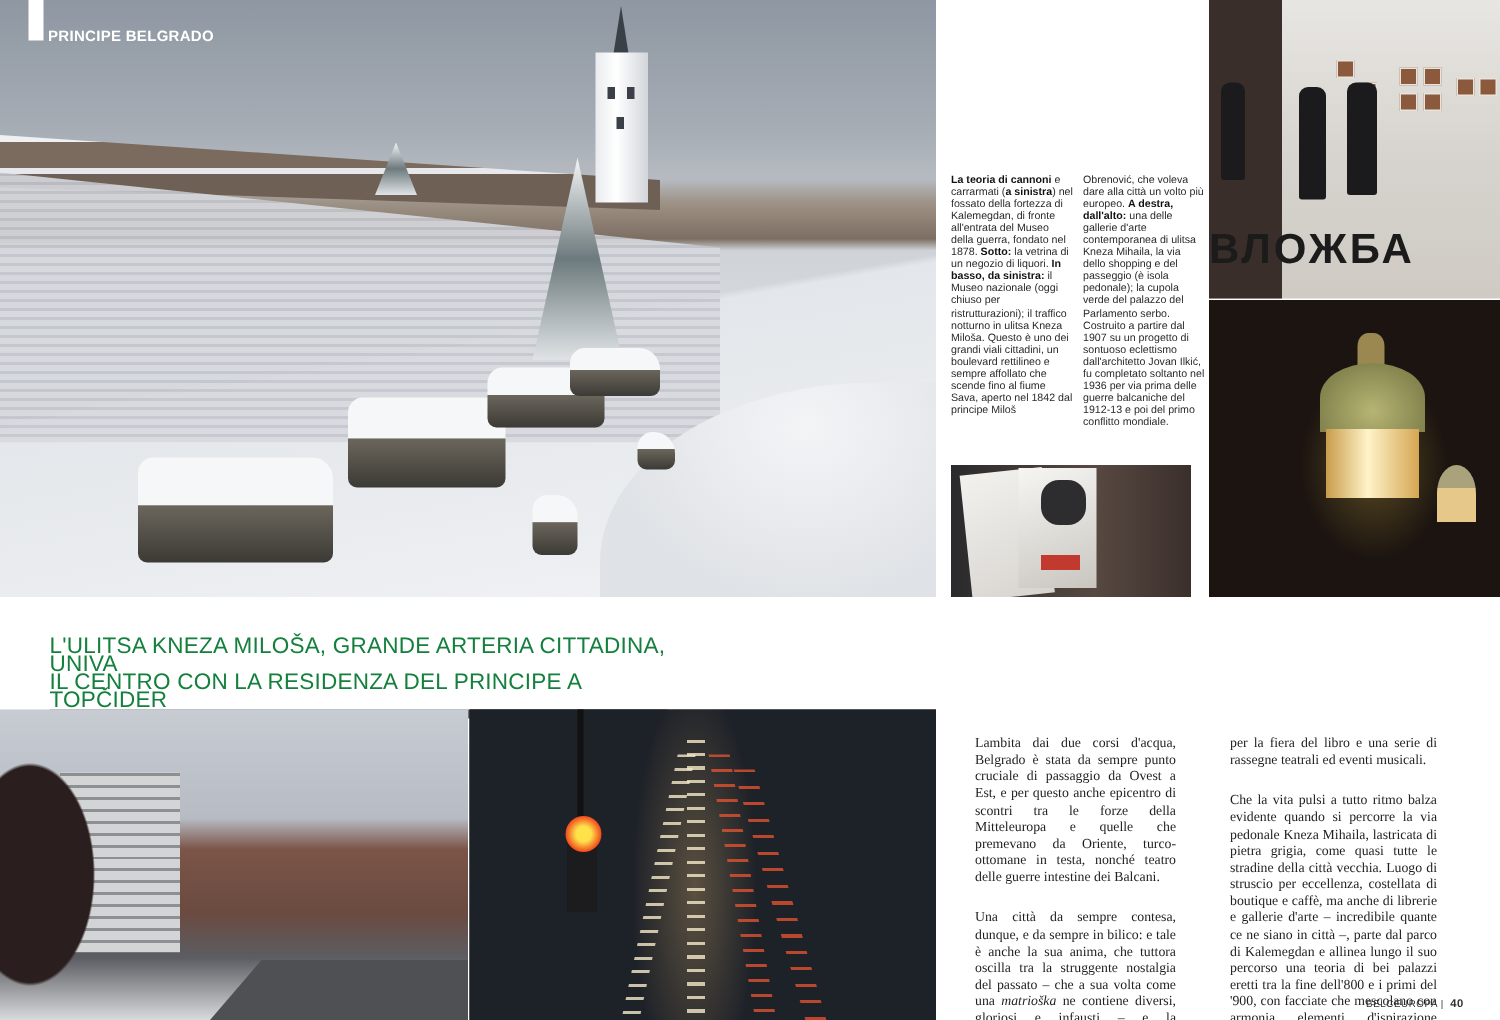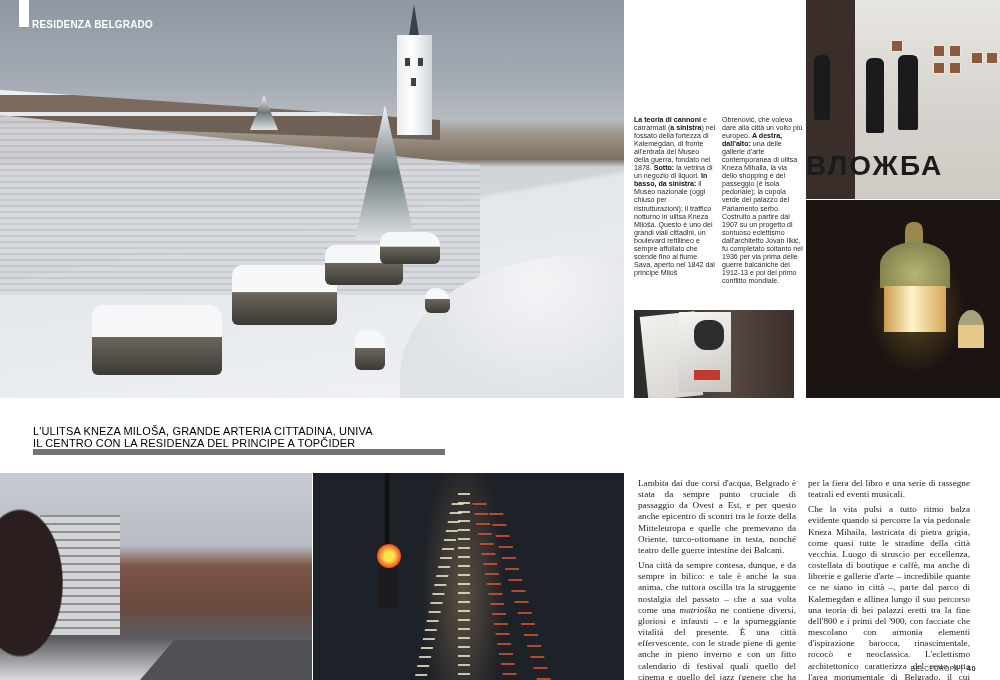--- a/index.html
+++ b/index.html
@@ -77,21 +77,21 @@
   #caption {
     position: absolute; left: 634px; top: 116px; width: 166px;
     display: grid; grid-template-columns: 82px 82px; column-gap: 6px;
     font-size: 7.1px; line-height: 8.05px; color: #2a2a2a;
   }
   #caption b { font-weight: bold; color: #111; }
 
   
   #pullquote {
     position: absolute; left: 33px; top: 425px; width: 412px;
-    color: #000000; font-size: 11px; line-height: 12px; letter-spacing: 0.15px;
+    color: #15803d; font-size: 15px; line-height: 12px; letter-spacing: 0.15px;
     text-transform: uppercase;
   }
   #pullquote div { border-bottom: 6px solid #737373; }
   #pullquote div:first-child { border-bottom: none; }
 
   
   #photo-street {
     left: 0; top: 473px; width: 312px; height: 207px;
     background: linear-gradient(180deg, #c7ccd3 0%, #b7bcc4 35%, #7b5548 45%, #6b4a40 65%, #5c5d62 80%, #d8dadd 100%);
   }
@@ -109,21 +109,21 @@
   .pole { position: absolute; left: 385px; top: 473px; width: 4px; height: 75px; background: #111; }
 
   
   .body-col {
     position: absolute; top: 474px; width: 166px;
     font-family: "Liberation Serif", serif; font-size: 9.2px; line-height: 11.15px; color: #1e1e1e;
     text-align: justify; hyphens: auto;
   }
   #col-left { left: 634px; }
   #col-right { left: 804px; width: 170px; }
-  .body-col p { margin: 4px; }
+  .body-col p { margin: 16px; }
   .endmark { float: right; font-size: 8px; letter-spacing: -2px; }
 
   
   #footer {
     position: absolute; right: 24px; top: 664px; font-size: 6.5px; color: #333; letter-spacing: 0.4px;
   }
   #footer .page-num { font-weight: bold; font-size: 7.5px; margin-left: 2px; }
 </style>
 </head>
 <body>
@@ -142,21 +142,21 @@
   <div class="tank" style="left:92px;top:305px;width:130px;height:70px;"></div>
   <div class="tank" style="left:232px;top:265px;width:105px;height:60px;"></div>
   <div class="tank" style="left:325px;top:245px;width:78px;height:40px;"></div>
   <div class="tank" style="left:380px;top:232px;width:60px;height:32px;"></div>
   <div class="tank" style="left:355px;top:330px;width:30px;height:40px;"></div>
   <div class="tank" style="left:425px;top:288px;width:25px;height:25px;"></div>
 </div>
 
 <div id="section-bar"></div>
 <div id="section-label">
-  <span>RESIDENZA</span>
+  <span>PRINCIPE</span>
   <span class="light">BELGRADO</span>
 </div>
 
 <div id="caption">
   <div>
     <b>La teoria di cannoni</b><span> e carrarmati (</span><b>a sinistra</b><span>) nel fossato della fortezza di Kalemegdan, di fronte all'entrata del Museo della guerra, fondato nel 1878. </span><b>Sotto:</b><span> la vetrina di un negozio di liquori. </span><b>In basso, da sinistra:</b><span> il Museo nazionale (oggi chiuso per ristrutturazioni); il traffico notturno in ulitsa Kneza Miloša. Questo è uno dei grandi viali cittadini, un boulevard rettilineo e sempre affollato che scende fino al fiume Sava, aperto nel 1842 dal principe Miloš</span>
   </div>
   <div>
     <span>Obrenović, che voleva dare alla città un volto più europeo. </span><b>A destra, dall'alto:</b><span> una delle gallerie d'arte contemporanea di ulitsa Kneza Mihaila, la via dello shopping e del passeggio (è isola pedonale); la cupola verde del palazzo del Parlamento serbo. Costruito a partire dal 1907 su un progetto di sontuoso eclettismo dall'architetto Jovan Ilkić, fu completato soltanto nel 1936 per via prima delle guerre balcaniche del 1912-13 e poi del primo conflitto mondiale.</span>
   </div>

